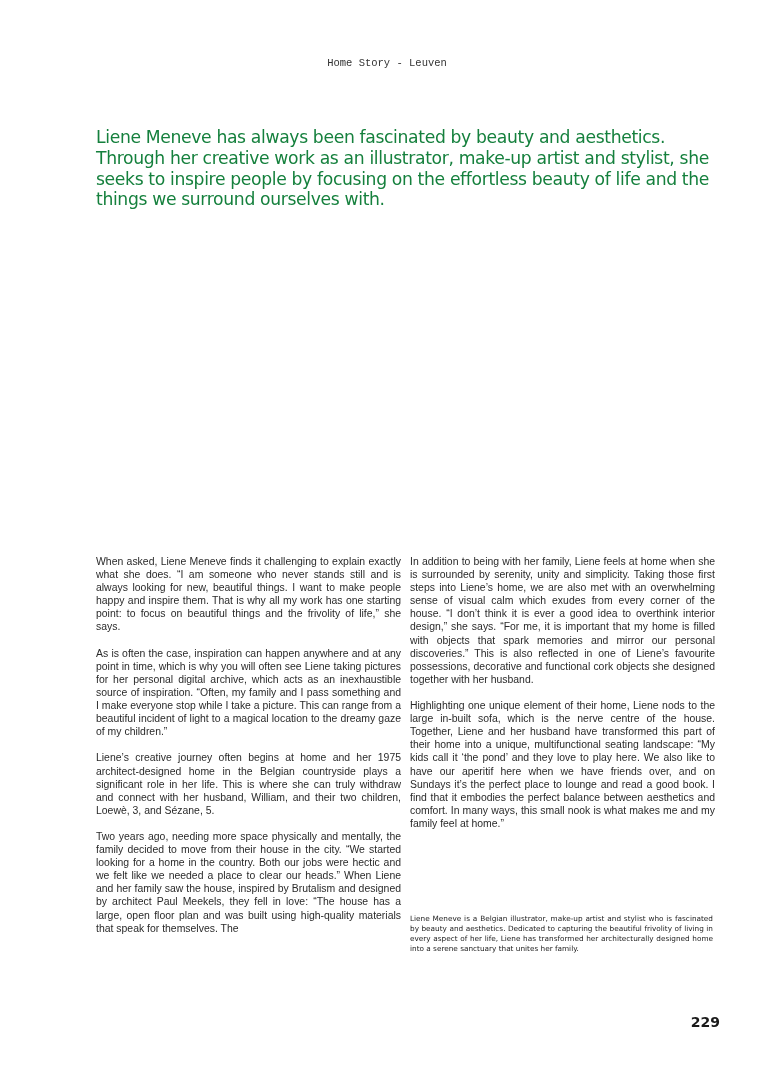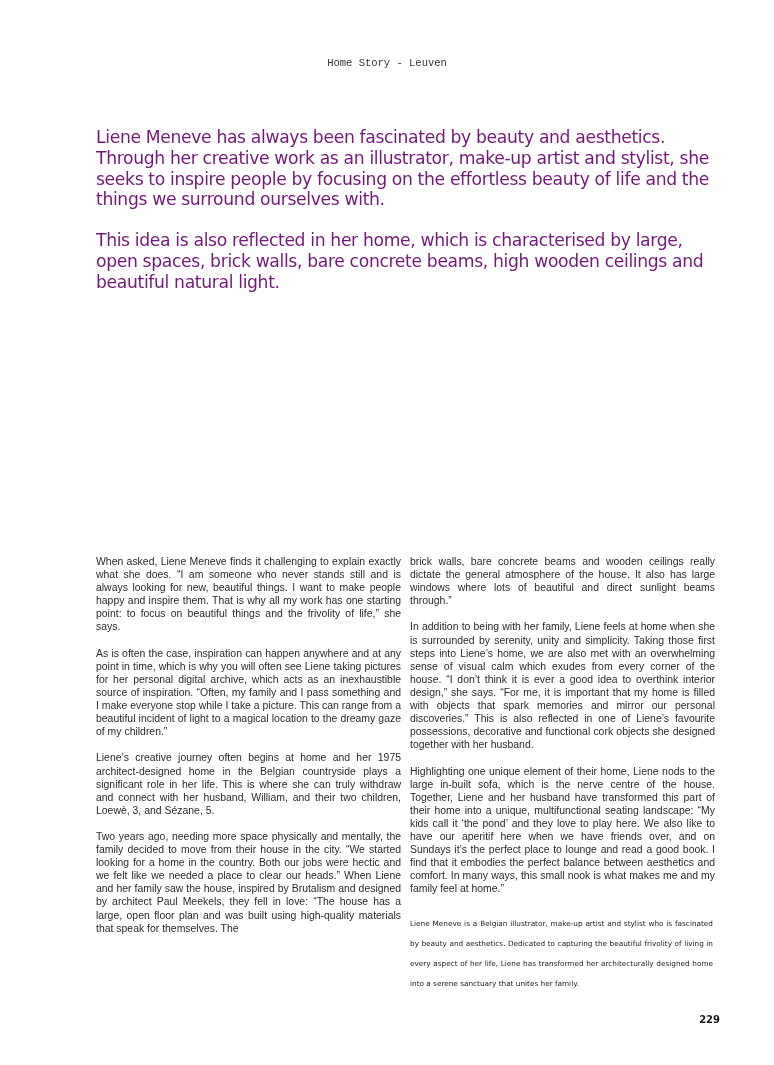--- a/index.html
+++ b/index.html
@@ -4,60 +4,58 @@
 <style>
   html, body { margin: 0; padding: 0; background: #ffffff; }
   body { width: 774px; height: 1065px; position: relative; overflow: hidden; color: #1a1a1a; }
   .running-head {
     position: absolute; top: 57px; left: 0; width: 774px; text-align: center;
     font-family: Liberation Mono, monospace; font-size: 10.5px; color: #333;
   }
   .intro {
     position: absolute; left: 96px; top: 127px; width: 620px;
     font-family: "DejaVu Sans", "Liberation Sans", sans-serif;
-    font-size: 17.2px; line-height: 20.8px; color: #701a75; letter-spacing: -0.35px;
+    font-size: 17.2px; line-height: 20.8px; color: #15803d; letter-spacing: -0.35px;
   }
   .intro p { margin: 0 0 20px 0; }
   .col {
     position: absolute; top: 555px; width: 305px;
     font-family: Liberation Sans, sans-serif;
     font-size: 10.45px; line-height: 13.1px; color: #2a2a2a;
     text-align: justify; hyphens: auto;
   }
   .col p { margin: 0 0 13.1px 0; }
   .col-left { left: 96px; }
   .col-right { left: 410px; }
   .bio {
     position: absolute; left: 410px; top: 914px; width: 303px;
     font-family: "DejaVu Sans", "Liberation Sans", sans-serif;
-    font-size: 7.3px; line-height: 20px; color: #222; text-align: justify;
+    font-size: 7.3px; line-height: 10px; color: #222; text-align: justify;
   }
   .page-number {
     position: absolute; left: 680px; top: 1014px; width: 40px; text-align: right;
-    font-family: "DejaVu Sans", "Liberation Sans", sans-serif; font-weight: bold; font-size: 10px; color: #1a1a1a;
+    font-family: "DejaVu Sans", "Liberation Sans", sans-serif; font-weight: bold; font-size: 14px; color: #1a1a1a;
   }
 </style>
 </head>
 <body>
 
 <div class="running-head">Home Story - Leuven</div>
 
 <div class="intro">
   <p>Liene Meneve has always been fascinated by beauty and aesthetics. Through her creative work as an illustrator, make-up artist and stylist, she seeks to inspire people by focusing on the effortless beauty of life and the things we surround ourselves with.</p>
-  <p>This idea is also reflected in her home, which is characterised by large, open spaces, brick walls, bare concrete beams, high wooden ceilings and beautiful natural light.</p>
 </div>
 
 <div class="col col-left">
   <p>When asked, Liene Meneve finds it challenging to explain exactly what she does. “I am someone who never stands still and is always looking for new, beautiful things. I want to make people happy and inspire them. That is why all my work has one starting point: to focus on beautiful things and the frivolity of life,” she says.</p>
   <p>As is often the case, inspiration can happen anywhere and at any point in time, which is why you will often see Liene taking pictures for her personal digital archive, which acts as an inexhaustible source of inspiration. “Often, my family and I pass something  and I make everyone stop while I take a picture. This can range from a beautiful incident of light to a magical location to the dreamy gaze of my children.”</p>
   <p>Liene’s creative journey often begins at home and her 1975 architect-designed home in the Belgian countryside plays a significant role in her life. This is where she can truly withdraw and connect with her husband, William, and their two children, Loewè, 3, and Sézane, 5.</p>
   <p>Two years ago, needing more space physically and mentally, the family decided to move from their house in the city. “We started looking for a home in the country. Both our jobs were hectic and we felt like we needed a place to clear our heads.” When Liene and her family saw the house, inspired by Brutalism and designed by architect Paul Meekels, they fell in love: “The house has a large, open floor plan and was built using high-quality materials that speak for themselves. The</p>
 </div>
 
 <div class="col col-right">
-  <p>brick walls, bare concrete beams and wooden ceilings really dictate the general atmosphere of the house. It also has large windows where lots of beautiful and direct sunlight beams through.”</p>
   <p>In addition to being with her family, Liene feels at home when she is surrounded by serenity, unity and simplicity. Taking those first steps into Liene’s home, we are also met with an overwhelming sense of visual calm which exudes from every corner of the house. “I don’t think it is ever a good idea to overthink interior design,” she says. “For me, it is important that my home is filled with objects that spark memories and mirror our personal discoveries.” This is also reflected in one of Liene’s favourite possessions, decorative and functional cork objects she designed together with her husband.</p>
   <p>Highlighting one unique element of their home, Liene nods to the large in-built sofa, which is the nerve centre of the house. Together, Liene and her husband have transformed this part of their home into a unique, multifunctional seating landscape: “My kids call it ‘the pond’ and they love to play here. We also like to have our aperitif here when we have friends over, and on Sundays it’s the perfect place to lounge and read a good book. I find that it embodies the perfect balance between aesthetics and comfort. In many ways, this small nook is what makes me and my family feel at home.”</p>
 </div>
 
 <div class="bio">Liene Meneve is a Belgian illustrator, make-up artist and stylist who is fascinated by beauty and aesthetics. Dedicated to capturing the beautiful frivolity of living in every aspect of her life, Liene has transformed her architecturally designed home into a serene sanctuary that unites her family.</div>
 
 <div class="page-number">229</div>
 
 </body></html>

